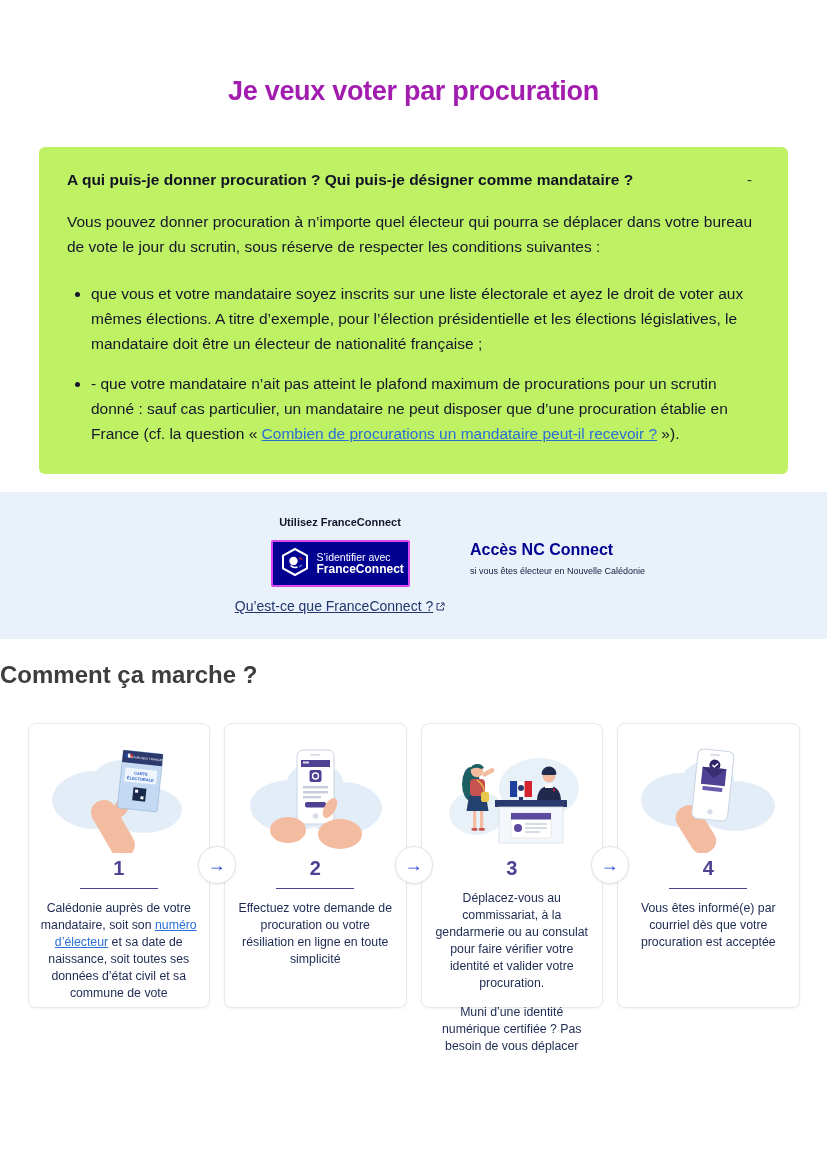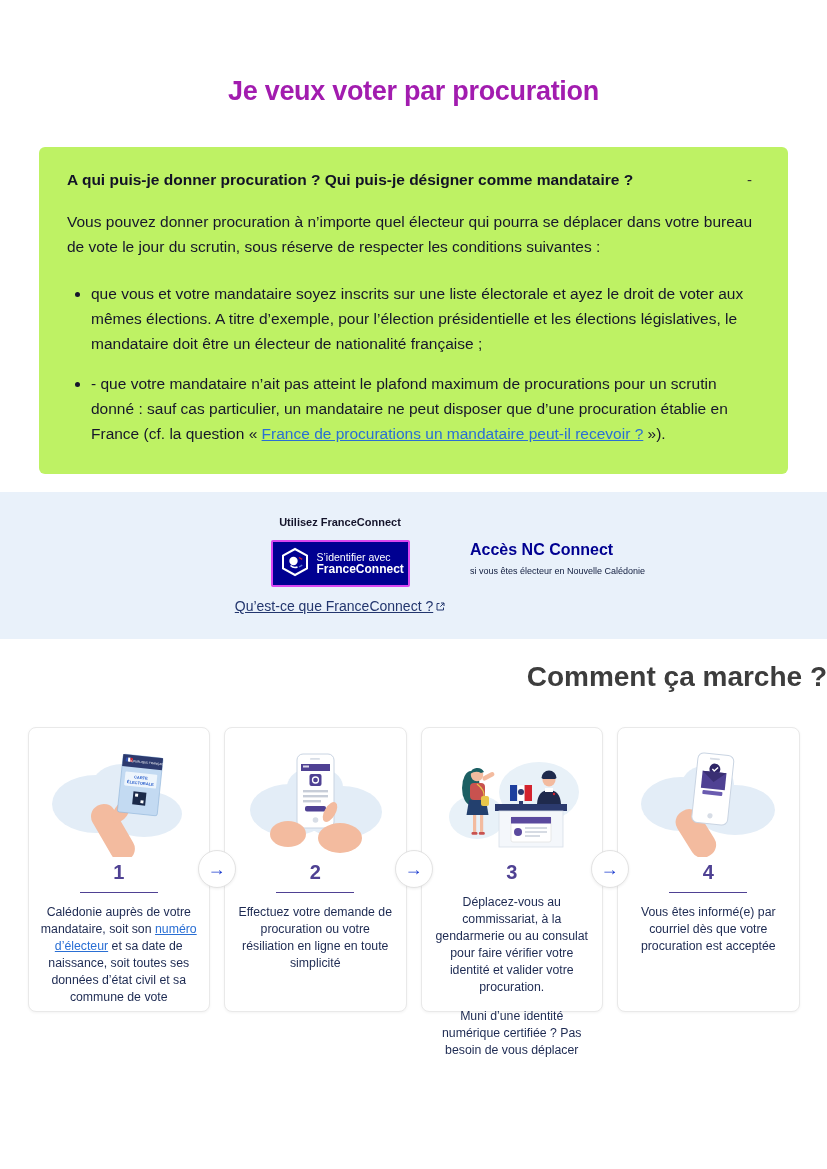--- a/index.html
+++ b/index.html
@@ -135,22 +135,22 @@
   }
   .nc-sub {
     margin-top:7px;
     font-size:9px;
     color:#101c3d;
   }
 
   
   .how-heading {
     margin-top:22px;
-    text-align:right;
-    font-size:28px;
+    text-align:left;
+    font-size:24px;
     font-weight:700;
     color:#3d3d3d;
   }
   .steps {
     position:relative;
     width:772px;
     margin:34px auto 0;
     display:flex;
     gap:14px;
   }
@@ -212,21 +212,21 @@
   <div class="faq-header">
     <span>A qui puis-je donner procuration ? Qui puis-je désigner comme mandataire ?</span>
     <span class="faq-toggle">-</span>
   </div>
   <p class="faq-intro">Vous pouvez donner procuration à n’importe quel électeur qui pourra se déplacer dans votre bureau de vote le jour du scrutin, sous réserve de respecter les conditions suivantes :</p>
   <ul class="faq-list">
     <li>
       <span>que vous et votre mandataire soyez inscrits sur une liste électorale et ayez le droit de voter aux mêmes élections. A titre d’exemple, pour l’élection présidentielle et les élections législatives, le mandataire doit être un électeur de nationalité française ;</span>
     </li>
     <li>
-      <span>- que votre mandataire n’ait pas atteint le plafond maximum de procurations pour un scrutin donné : sauf cas particulier, un mandataire ne peut disposer que d’une procuration établie en France (cf. la question « </span><a>France de procurations un mandataire peut-il recevoir ?</a><span> »).</span>
+      <span>- que votre mandataire n’ait pas atteint le plafond maximum de procurations pour un scrutin donné : sauf cas particulier, un mandataire ne peut disposer que d’une procuration établie en France (cf. la question « </span><a>Combien de procurations un mandataire peut-il recevoir ?</a><span> »).</span>
     </li>
   </ul>
 </section>
 
 <section class="fc-band">
   <div class="fc-main">
     <div class="fc-heading">Utilisez FranceConnect</div>
     <button class="fc-button">
       <span>
         <svg width="30" height="30" viewBox="0 0 30 30">

